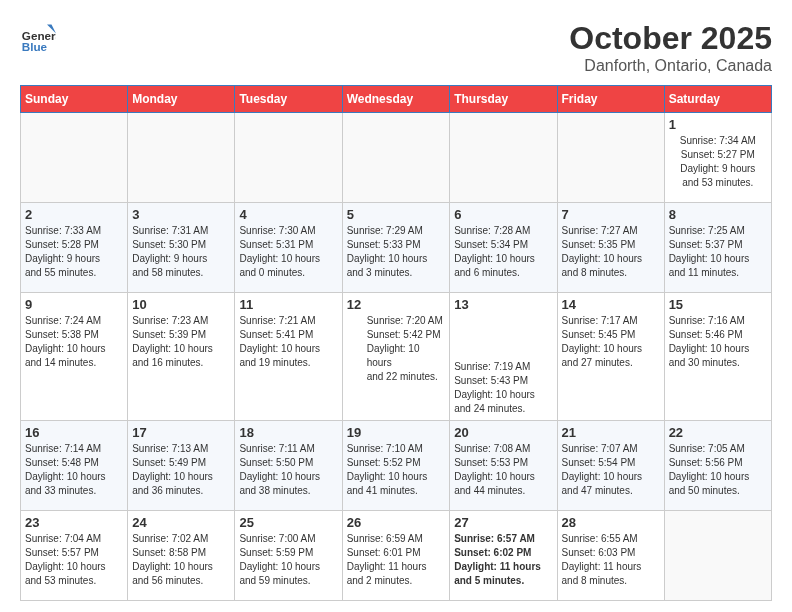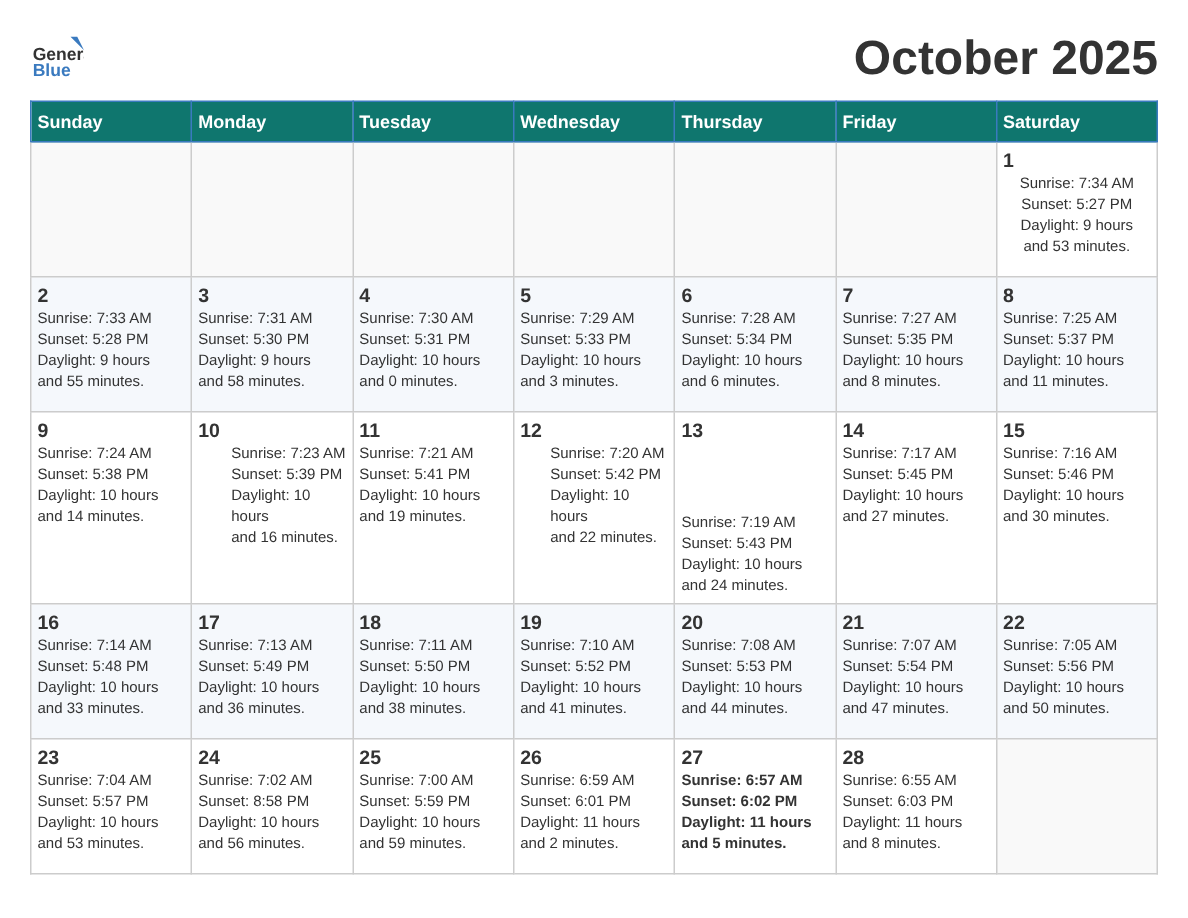--- a/index.html
+++ b/index.html
@@ -36,21 +36,21 @@
     .location {
       font-size: 16px;
       color: #555;
     }
     .calendar {
       width: 100%;
       border-collapse: collapse;
       font-size: 11px;
     }
     .calendar th {
-      background: #0f766e;
+      background: #ef4444;
       color: #fff;
       padding: 6px 4px;
       text-align: left;
       font-size: 12px;
       border: 1px solid #3a7abf;
     }
     .calendar td {
       vertical-align: top;
       border: 1px solid #ccc;
       padding: 4px;
@@ -80,20 +80,21 @@
 <div class="header">
   <div class="logo">
     <svg class="logo-icon" viewBox="0 0 40 40">
       <text x="2" y="22" font-size="13" font-weight="bold" fill="#333">General</text>
       <text x="2" y="34" font-size="13" font-weight="bold" fill="#3a7abf">Blue</text>
       <polygon points="30,5 40,15 35,5" fill="#3a7abf"></polygon>
     </svg>
   </div>
   <div class="title-block">
     <div class="month-title">October 2025</div>
+    <div class="location">Danforth, Ontario, Canada</div>
   </div>
 </div>
 
 <table class="calendar">
   <thead>
     <tr>
     <th>Sunday</th>
         <th>Monday</th>
         <th>Tuesday</th>
         <th>Wednesday</th>
@@ -172,21 +173,21 @@
       <tr class="row-even">
         <td>
           <div class="day-num">9</div>
           <div class="day-info" style="white-space: pre-line;">Sunrise: 7:24 AM
 Sunset: 5:38 PM
 Daylight: 10 hours
 and 14 minutes.</div>
         </td>
         <td>
           <div class="day-num">10</div>
-          <div class="day-info" style="white-space: pre-line; margin-left: 22px;">Sunrise: 7:23 AM
+          <div class="day-info" style="white-space: pre-line;">Sunrise: 7:23 AM
 Sunset: 5:39 PM
 Daylight: 10 hours
 and 16 minutes.</div>
         </td>
         <td>
           <div class="day-num">11</div>
           <div class="day-info" style="white-space: pre-line;">Sunrise: 7:21 AM
 Sunset: 5:41 PM
 Daylight: 10 hours
 and 19 minutes.</div>

